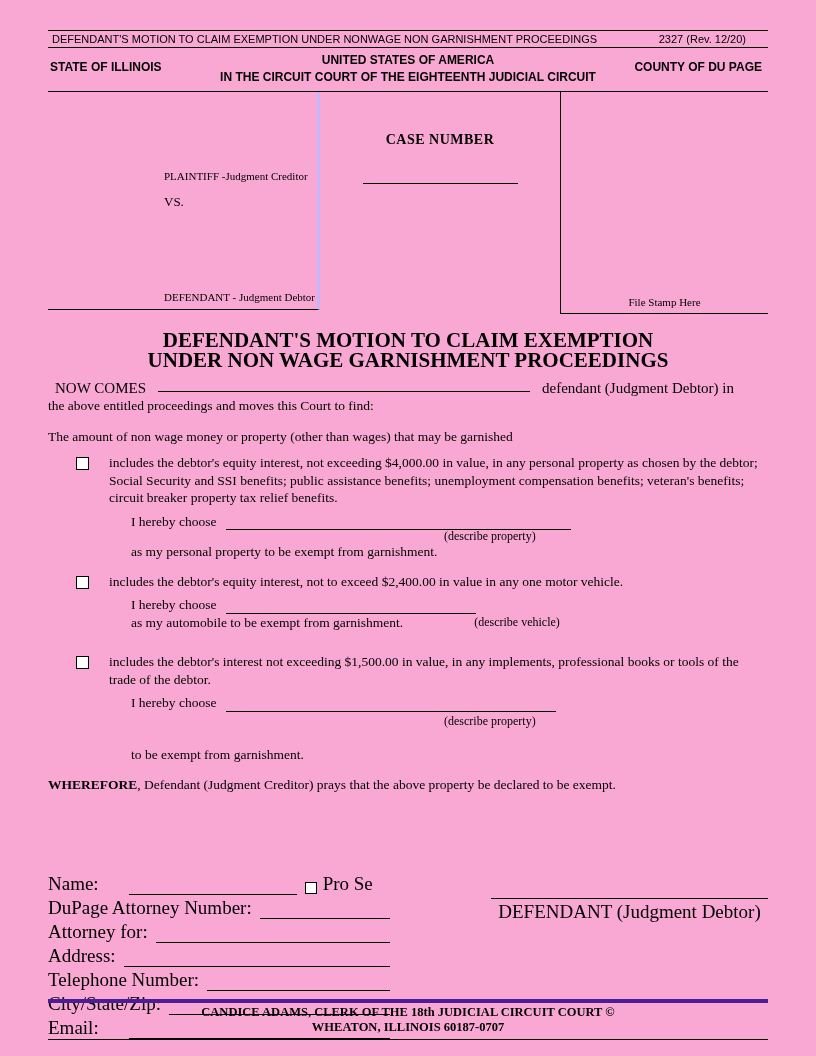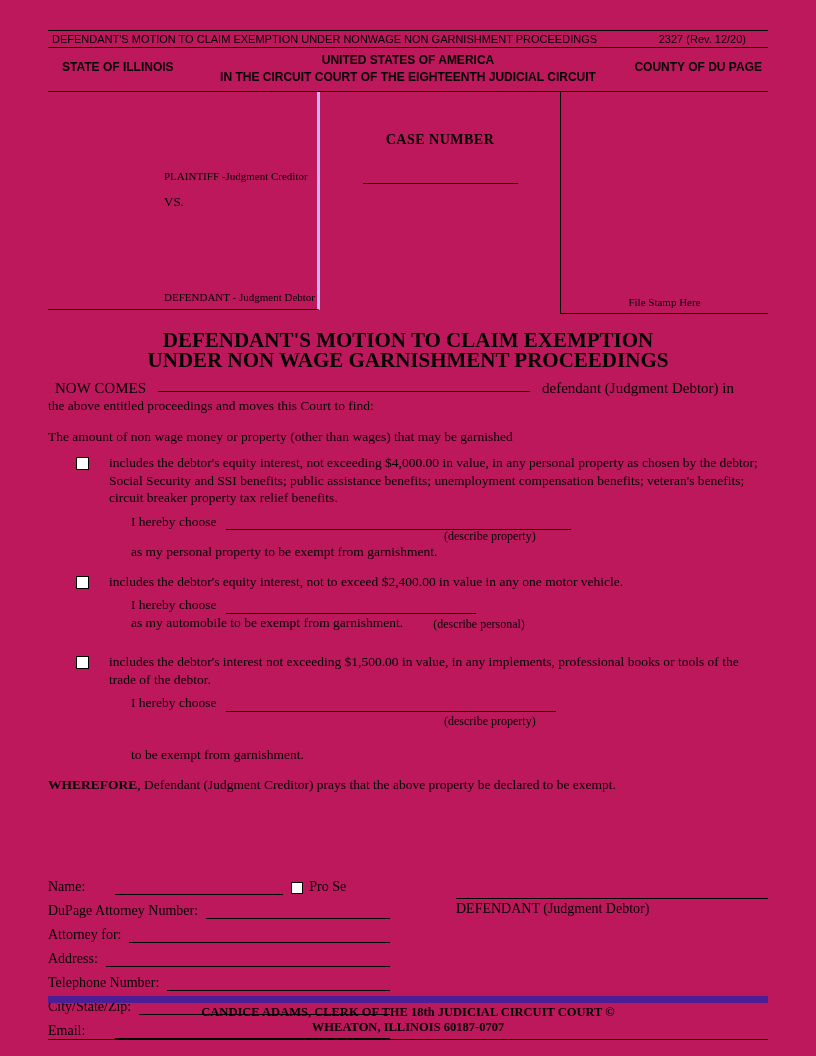--- a/index.html
+++ b/index.html
@@ -1,39 +1,39 @@
 <!DOCTYPE html>
 <html><head>
 <meta charset="utf-8">
 <style>
   * { margin: 0; padding: 0; box-sizing: border-box; }
   html, body { background: #ffffff; }
   .page {
-    width: 816px; height: 1056px; background: #be185d; position: relative;
+    width: 816px; height: 1056px; background: #f9a8d4; position: relative;
     margin: 0 auto; color: #000; overflow: hidden;
     font-family: "Liberation Serif", serif;
   }
   .inner { padding: 0 48px; }
 
   
   .topbar {
     margin-top: 30px; border-top: 1px solid #000; border-bottom: 1px solid #000;
     display: flex; justify-content: space-between; align-items: center;
     padding: 2px 2px; font-family: "Liberation Sans", sans-serif; font-size: 11px;
   }
   .topbar .tb-title { padding-left: 2px; }
   .topbar .tb-num { white-space: nowrap; padding-right: 20px; }
 
   
   .hdr {
     position: relative; height: 44px; border-bottom: 1px solid #000;
     font-family: "Liberation Sans", sans-serif; font-weight: bold; font-size: 12px;
   }
   .hdr .country { position: absolute; top: 5px; left: 0; right: 0; text-align: center; }
-  .hdr .state   { position: absolute; top: 12px; left: 14px; }
+  .hdr .state   { position: absolute; top: 12px; left: 2px; }
   .hdr .county  { position: absolute; top: 12px; right: 6px; }
   .hdr .court   { position: absolute; top: 22px; left: 0; right: 0; text-align: center; }
 
   
   .caption { display: flex; height: 224px; }
   .party { width: 272px; height: 218px; border-right: 3px solid #c4b5fd; border-bottom: 1px solid #000;
            position: relative; font-size: 11px; }
   .party .pl { position: absolute; left: 116px; top: 78px; }
   .party .vs { position: absolute; left: 116px; top: 102px; font-size: 13px; }
   .party .df { position: absolute; left: 116px; bottom: 6px; }
@@ -60,47 +60,47 @@
   .ex { display: flex; margin-top: 9px; }
   .ex .cb { width: 13px; height: 13px; border: 1px solid #000; margin: 3px 0 0 28px; flex: none; background: #fff; }
   .ex .exb { flex: 1; margin-left: 20px; font-size: 13.5px; line-height: 17.5px; }
   .choose { display: flex; align-items: flex-end; margin-left: 22px; margin-top: 6px; }
   .choose .chlbl { white-space: nowrap; }
   .choose .chfill { border-bottom: 1px solid #000; height: 12px; margin-left: 10px; }
   .w345 { width: 345px; } .w250 { width: 250px; } .w330 { width: 330px; }
   .describe { font-size: 12px; line-height: 13px; }
   .desc-under { margin-left: 335px; }
   .tail { margin-left: 22px; }
-  .tailrow { display: flex; align-items: flex-end; }
+  .tailrow { display: flex; align-items: center; gap: 41px; }
   .tailrow .describe { margin-left: 30px; }
   .ex2 { margin-top: 12px; }
   .ex3 { margin-top: 22px; }
   .ex3 .describe { margin-top: 3px; }
   .ex3 .tail { margin-top: 18px; }
 
   .wf { margin-top: 14px; font-size: 13.5px; }
   .wf b { font-weight: bold; }
 
   
-  .bottom { display: flex; margin-top: 80px; font-size: 14px; }
+  .bottom { display: flex; margin-top: 80px; font-size: 19px; gap: 35px; }
   .fields { width: 342px; }
   .frow { display: flex; align-items: flex-end; height: 22px; margin-bottom: 2px; }
   .frow .lbl { white-space: nowrap; }
   .frow .fill { flex: 1; border-bottom: 1px solid #000; height: 12px; margin-left: 8px; }
   .frow .fill.gap { margin-left: 30px; }
   .frow .fill.fixed { flex: none; width: 168px; }
   .frow .cbx { width: 12px; height: 12px; border: 1px solid #000; margin: 0 6px 1px 8px; flex: none; background: #fff; }
   .sig { flex: 1; padding-left: 66px; padding-top: 12px; }
   .sigline { border-bottom: 1px solid #000; height: 14px; }
-  .siglabel { margin-top: 2px; }
+  .siglabel { text-align: center; margin-top: 2px; }
 
   
   .footer {
     position: absolute; left: 48px; right: 48px; bottom: 16px;
-    border-top: 7px solid #4c1d95; border-bottom: 1px solid #000;
+    border-top: 4px solid #4c1d95; border-bottom: 1px solid #000;
     text-align: center; font-weight: bold; font-size: 12.5px; line-height: 15px;
     padding: 2px 0 4px;
   }
 </style>
 </head>
 <body>
 
 <div class="page">
   <div class="inner">
 
@@ -163,21 +163,21 @@
     <div class="ex ex2">
       <span class="cb"></span>
       <div class="exb">
         <div>includes the debtor's equity interest, not to exceed $2,400.00 in value in any one motor vehicle.</div>
         <div class="choose">
           <span class="chlbl">I hereby choose</span>
           <span class="chfill w250"></span>
         </div>
         <div class="tailrow">
           <span class="tail">as my automobile to be exempt from garnishment.</span>
-          <span class="describe">(describe personal)</span>
+          <span class="describe">(describe vehicle)</span>
         </div>
       </div>
     </div>
 
     <div class="ex ex3">
       <span class="cb"></span>
       <div class="exb">
         <div>includes the debtor's interest not exceeding $1,500.00 in value, in any implements, professional books or tools of the trade of the debtor.</div>
         <div class="choose">
           <span class="chlbl">I hereby choose</span>

